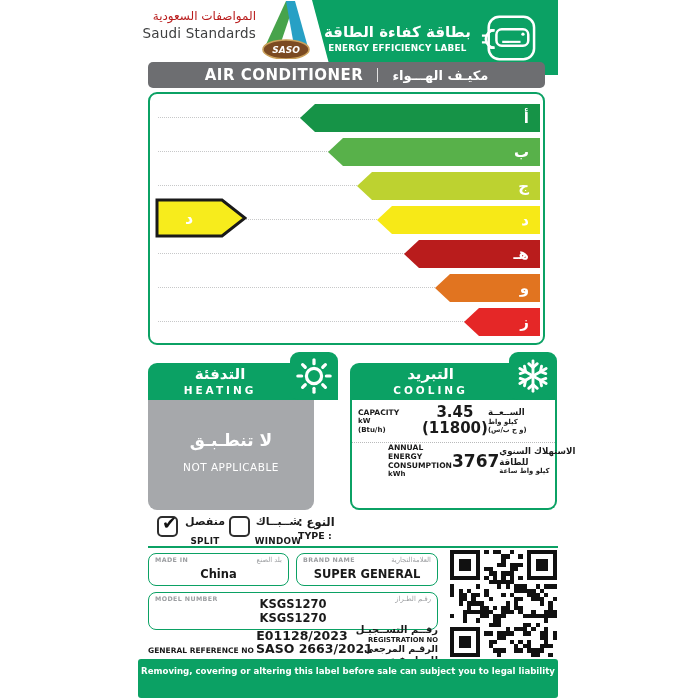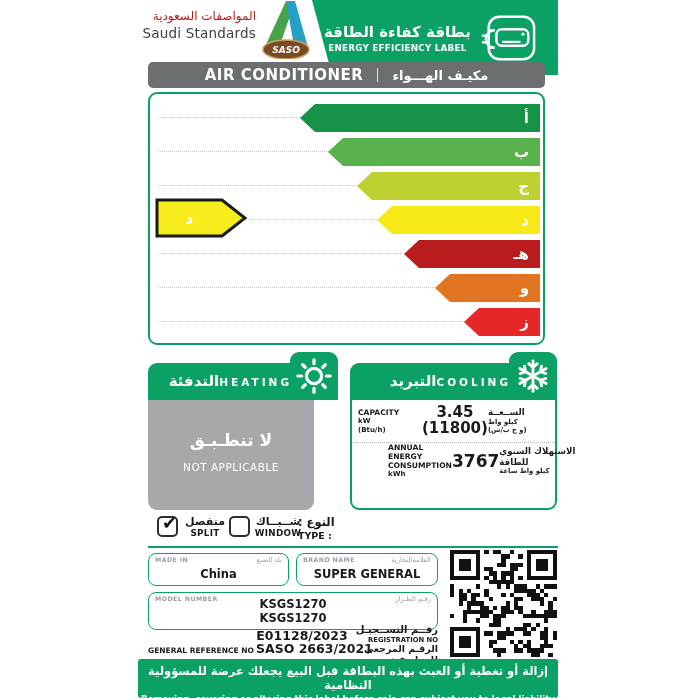--- a/index.html
+++ b/index.html
@@ -35,21 +35,21 @@
     clip-path:polygon(15px 0,100% 0,100% 100%,15px 100%,0 50%);
     display:flex;align-items:center;justify-content:flex-end;}
   .grade-arrow span{color:#fff;font-size:15px;font-weight:bold;padding-left:4px;padding-right:11px;}
   .indicator{position:absolute;left:5px;top:104px;}
 
   
   .panel{box-sizing:border-box;}
   .tab{position:absolute;right:0;top:0;width:48px;height:48px;background:var(--green);border-radius:9px;
     display:flex;align-items:center;justify-content:center;}
   .panel-head{position:absolute;left:0;top:11px;height:37px;background:var(--green);border-radius:9px 0 0 0;
-    display:flex;flex-direction:row;align-items:center;justify-content:flex-end;color:#fff;box-sizing:border-box;}
+    display:flex;flex-direction:column;align-items:center;justify-content:center;color:#fff;box-sizing:border-box;}
   .panel-head .ar{font-size:15px;font-weight:bold;line-height:1.05;}
   .panel-head .en{font-size:10.5px;font-weight:bold;letter-spacing:3px;margin-top:1px;}
 
   .heating{left:148px;top:352px;width:190px;height:158px;}
   .heating .panel-head{width:190px;padding-right:46px;}
   .heating-body{position:absolute;left:0;top:48px;width:166px;height:110px;background:#a6a8ab;
     border-radius:0 0 9px 9px;text-align:center;color:#fff;}
   .heating-body .ar{display:block;font-size:17px;font-weight:bold;margin-top:30px;}
   .heating-body .en{display:block;font-size:10.5px;letter-spacing:.5px;margin-top:11px;}
 
@@ -67,21 +67,21 @@
   .c-ar{text-align:left;direction:rtl;font-weight:bold;font-size:8.6px;line-height:1.25;}
   .c-ar .sub{font-size:6.8px;font-weight:bold;}
 
   
   .checkbox{width:21px;height:21px;background:#fff;border:2px solid #2e2e2e;border-radius:5px;
     box-sizing:border-box;display:flex;align-items:center;justify-content:center;overflow:visible;}
   .checkbox span{font-size:18px;font-weight:bold;color:#111;transform:translate(2px,-4px);}
   .cb1{left:157px;top:516px;} .cb2{left:229px;top:516px;}
   .opt{text-align:center;}
   .opt .ar{display:block;font-size:11px;font-weight:bold;}
-  .opt .en{display:block;font-size:8.8px;font-weight:bold;margin-top:0px;letter-spacing:.3px;}
+  .opt .en{display:block;font-size:8.8px;font-weight:bold;margin-top:8px;letter-spacing:.3px;}
   .opt1{left:182px;top:515px;width:46px;} .opt2{left:252px;top:515px;width:52px;}
   .type-label{left:298px;top:515px;width:46px;text-align:left;}
   .type-label .ar{display:block;font-size:11.5px;font-weight:bold;}
   .type-label .en{display:block;font-size:9.5px;font-weight:bold;margin-top:1px;}
 
   .rule1{left:148px;top:546px;width:410px;height:2px;background:var(--green);}
 
   
   .ibox{border:1.5px solid var(--green);border-radius:8px;box-sizing:border-box;background:#fff;}
   .ibox .tl{position:absolute;top:2px;left:6px;font-size:6.3px;font-weight:bold;color:#9c9ea1;letter-spacing:.4px;}
@@ -352,17 +352,16 @@
         <rect x="2" y="2" width="3" height="3"></rect>
       <path d="M18 0h7v7h-7z M19 1v5h5v-5z" fill-rule="evenodd"></path>
         <rect x="20" y="2" width="3" height="3"></rect>
       <path d="M0 18h7v7h-7z M1 19v5h5v-5z" fill-rule="evenodd"></path>
         <rect x="2" y="20" width="3" height="3"></rect>
       <path class="qr-modules" d="M8 0h1v1h-1zM10 0h1v1h-1zM11 0h1v1h-1zM14 0h1v1h-1zM12 1h1v1h-1zM13 1h1v1h-1zM16 1h1v1h-1zM12 2h1v1h-1zM11 3h1v1h-1zM12 3h1v1h-1zM14 3h1v1h-1zM15 3h1v1h-1zM16 3h1v1h-1zM8 4h1v1h-1zM9 4h1v1h-1zM14 4h1v1h-1zM15 4h1v1h-1zM9 5h1v1h-1zM10 5h1v1h-1zM12 5h1v1h-1zM13 5h1v1h-1zM14 5h1v1h-1zM8 6h1v1h-1zM10 6h1v1h-1zM12 6h1v1h-1zM14 6h1v1h-1zM16 6h1v1h-1zM9 7h1v1h-1zM10 7h1v1h-1zM11 7h1v1h-1zM12 7h1v1h-1zM13 7h1v1h-1zM14 7h1v1h-1zM0 8h1v1h-1zM6 8h1v1h-1zM11 8h1v1h-1zM13 8h1v1h-1zM15 8h1v1h-1zM16 8h1v1h-1zM17 8h1v1h-1zM20 8h1v1h-1zM22 8h1v1h-1zM23 8h1v1h-1zM24 8h1v1h-1zM0 9h1v1h-1zM2 9h1v1h-1zM4 9h1v1h-1zM8 9h1v1h-1zM15 9h1v1h-1zM16 9h1v1h-1zM17 9h1v1h-1zM18 9h1v1h-1zM19 9h1v1h-1zM21 9h1v1h-1zM0 10h1v1h-1zM2 10h1v1h-1zM3 10h1v1h-1zM5 10h1v1h-1zM6 10h1v1h-1zM8 10h1v1h-1zM12 10h1v1h-1zM14 10h1v1h-1zM18 10h1v1h-1zM19 10h1v1h-1zM20 10h1v1h-1zM22 10h1v1h-1zM2 11h1v1h-1zM3 11h1v1h-1zM5 11h1v1h-1zM9 11h1v1h-1zM15 11h1v1h-1zM16 11h1v1h-1zM19 11h1v1h-1zM20 11h1v1h-1zM21 11h1v1h-1zM24 11h1v1h-1zM2 12h1v1h-1zM4 12h1v1h-1zM5 12h1v1h-1zM6 12h1v1h-1zM7 12h1v1h-1zM13 12h1v1h-1zM15 12h1v1h-1zM21 12h1v1h-1zM23 12h1v1h-1zM4 13h1v1h-1zM7 13h1v1h-1zM8 13h1v1h-1zM10 13h1v1h-1zM12 13h1v1h-1zM13 13h1v1h-1zM15 13h1v1h-1zM16 13h1v1h-1zM23 13h1v1h-1zM3 14h1v1h-1zM4 14h1v1h-1zM5 14h1v1h-1zM6 14h1v1h-1zM7 14h1v1h-1zM8 14h1v1h-1zM9 14h1v1h-1zM12 14h1v1h-1zM13 14h1v1h-1zM14 14h1v1h-1zM16 14h1v1h-1zM19 14h1v1h-1zM22 14h1v1h-1zM23 14h1v1h-1zM24 14h1v1h-1zM0 15h1v1h-1zM3 15h1v1h-1zM7 15h1v1h-1zM8 15h1v1h-1zM10 15h1v1h-1zM11 15h1v1h-1zM12 15h1v1h-1zM17 15h1v1h-1zM18 15h1v1h-1zM19 15h1v1h-1zM20 15h1v1h-1zM21 15h1v1h-1zM22 15h1v1h-1zM23 15h1v1h-1zM24 15h1v1h-1zM3 16h1v1h-1zM6 16h1v1h-1zM10 16h1v1h-1zM11 16h1v1h-1zM22 16h1v1h-1zM9 17h1v1h-1zM10 17h1v1h-1zM11 17h1v1h-1zM17 17h1v1h-1zM18 17h1v1h-1zM20 17h1v1h-1zM13 18h1v1h-1zM15 18h1v1h-1zM16 18h1v1h-1zM17 18h1v1h-1zM19 18h1v1h-1zM22 18h1v1h-1zM8 19h1v1h-1zM9 19h1v1h-1zM11 19h1v1h-1zM12 19h1v1h-1zM13 19h1v1h-1zM14 19h1v1h-1zM17 19h1v1h-1zM18 19h1v1h-1zM21 19h1v1h-1zM22 19h1v1h-1zM24 19h1v1h-1zM11 20h1v1h-1zM12 20h1v1h-1zM21 20h1v1h-1zM22 20h1v1h-1zM24 20h1v1h-1zM9 21h1v1h-1zM10 21h1v1h-1zM14 21h1v1h-1zM16 21h1v1h-1zM18 21h1v1h-1zM22 21h1v1h-1zM9 22h1v1h-1zM15 22h1v1h-1zM17 22h1v1h-1zM18 22h1v1h-1zM21 22h1v1h-1zM22 22h1v1h-1zM23 22h1v1h-1zM10 23h1v1h-1zM11 23h1v1h-1zM12 23h1v1h-1zM15 23h1v1h-1zM16 23h1v1h-1zM18 23h1v1h-1zM19 23h1v1h-1zM20 23h1v1h-1zM21 23h1v1h-1zM11 24h1v1h-1zM19 24h1v1h-1zM20 24h1v1h-1zM23 24h1v1h-1z"></path>
     </g>
   </svg>
 
   <div class="abs footer">
-    <span class="ar">إزالة أو تغطية أو العبث بهذه البطاقة قبل البيع يجعلك عرضة للمسؤولية النظامية</span>
     <span class="en">Removing, covering or altering this label before sale can subject you to legal liability</span>
   </div>
 
 </div>
 
 </body></html>

